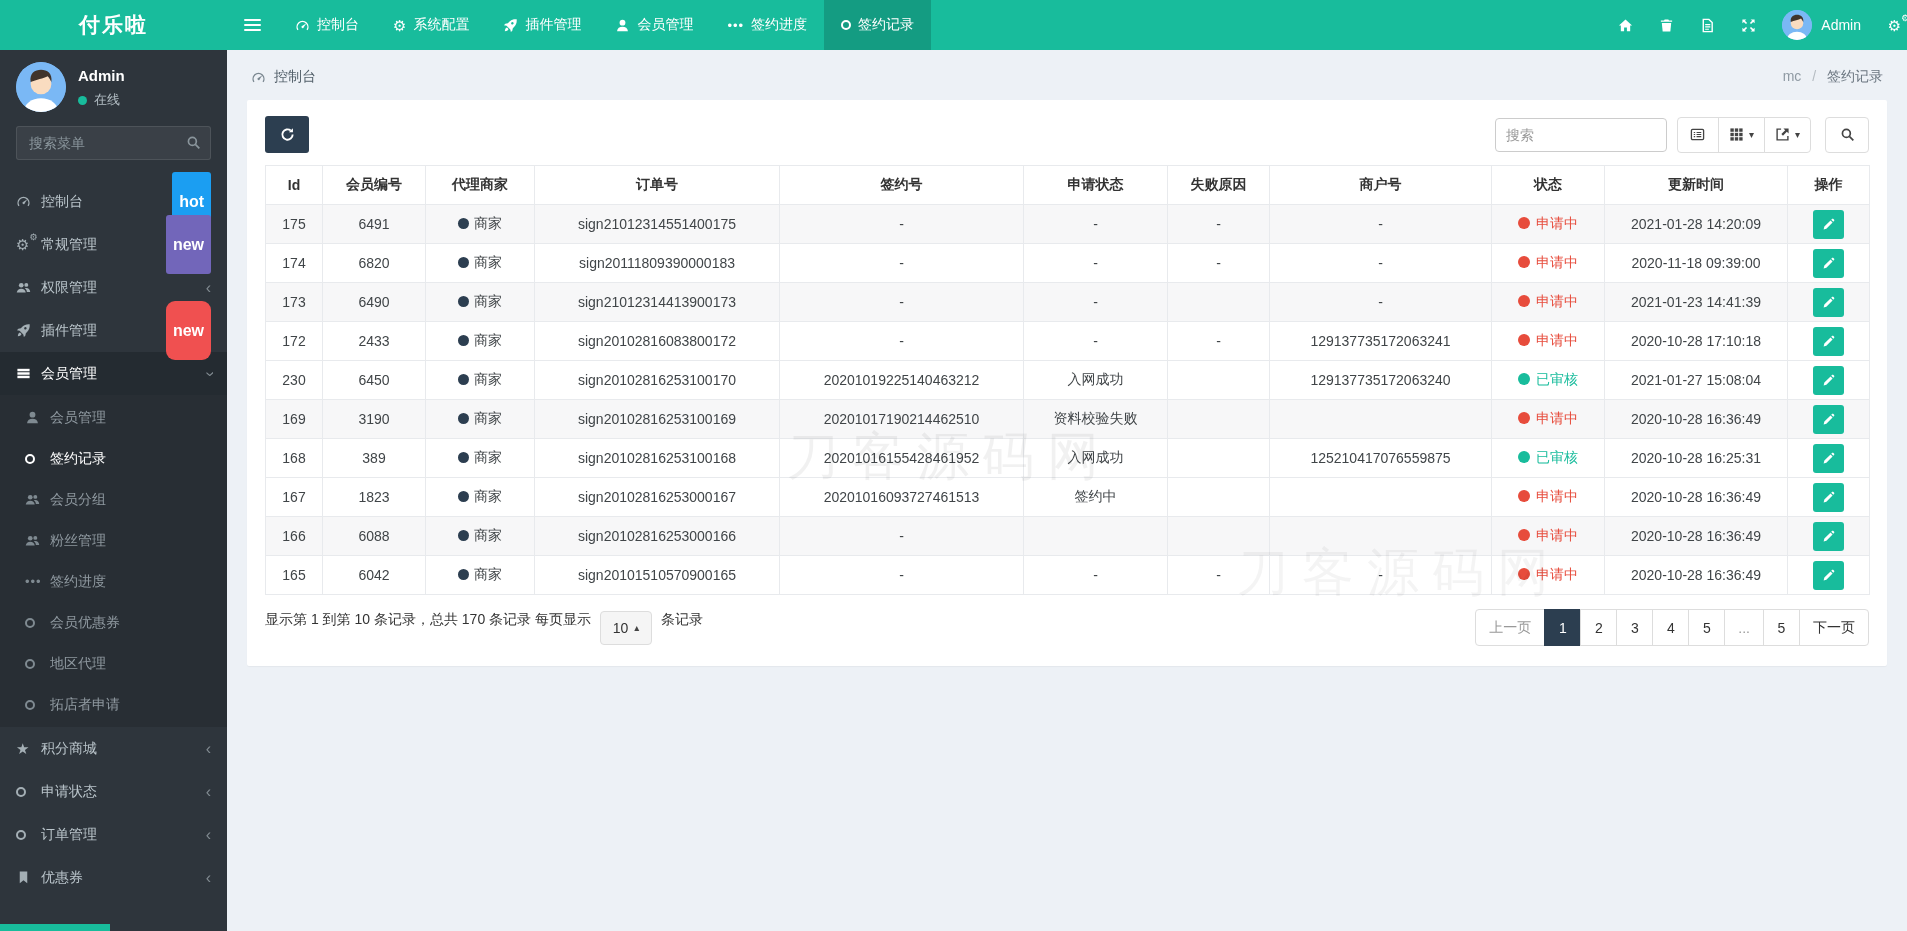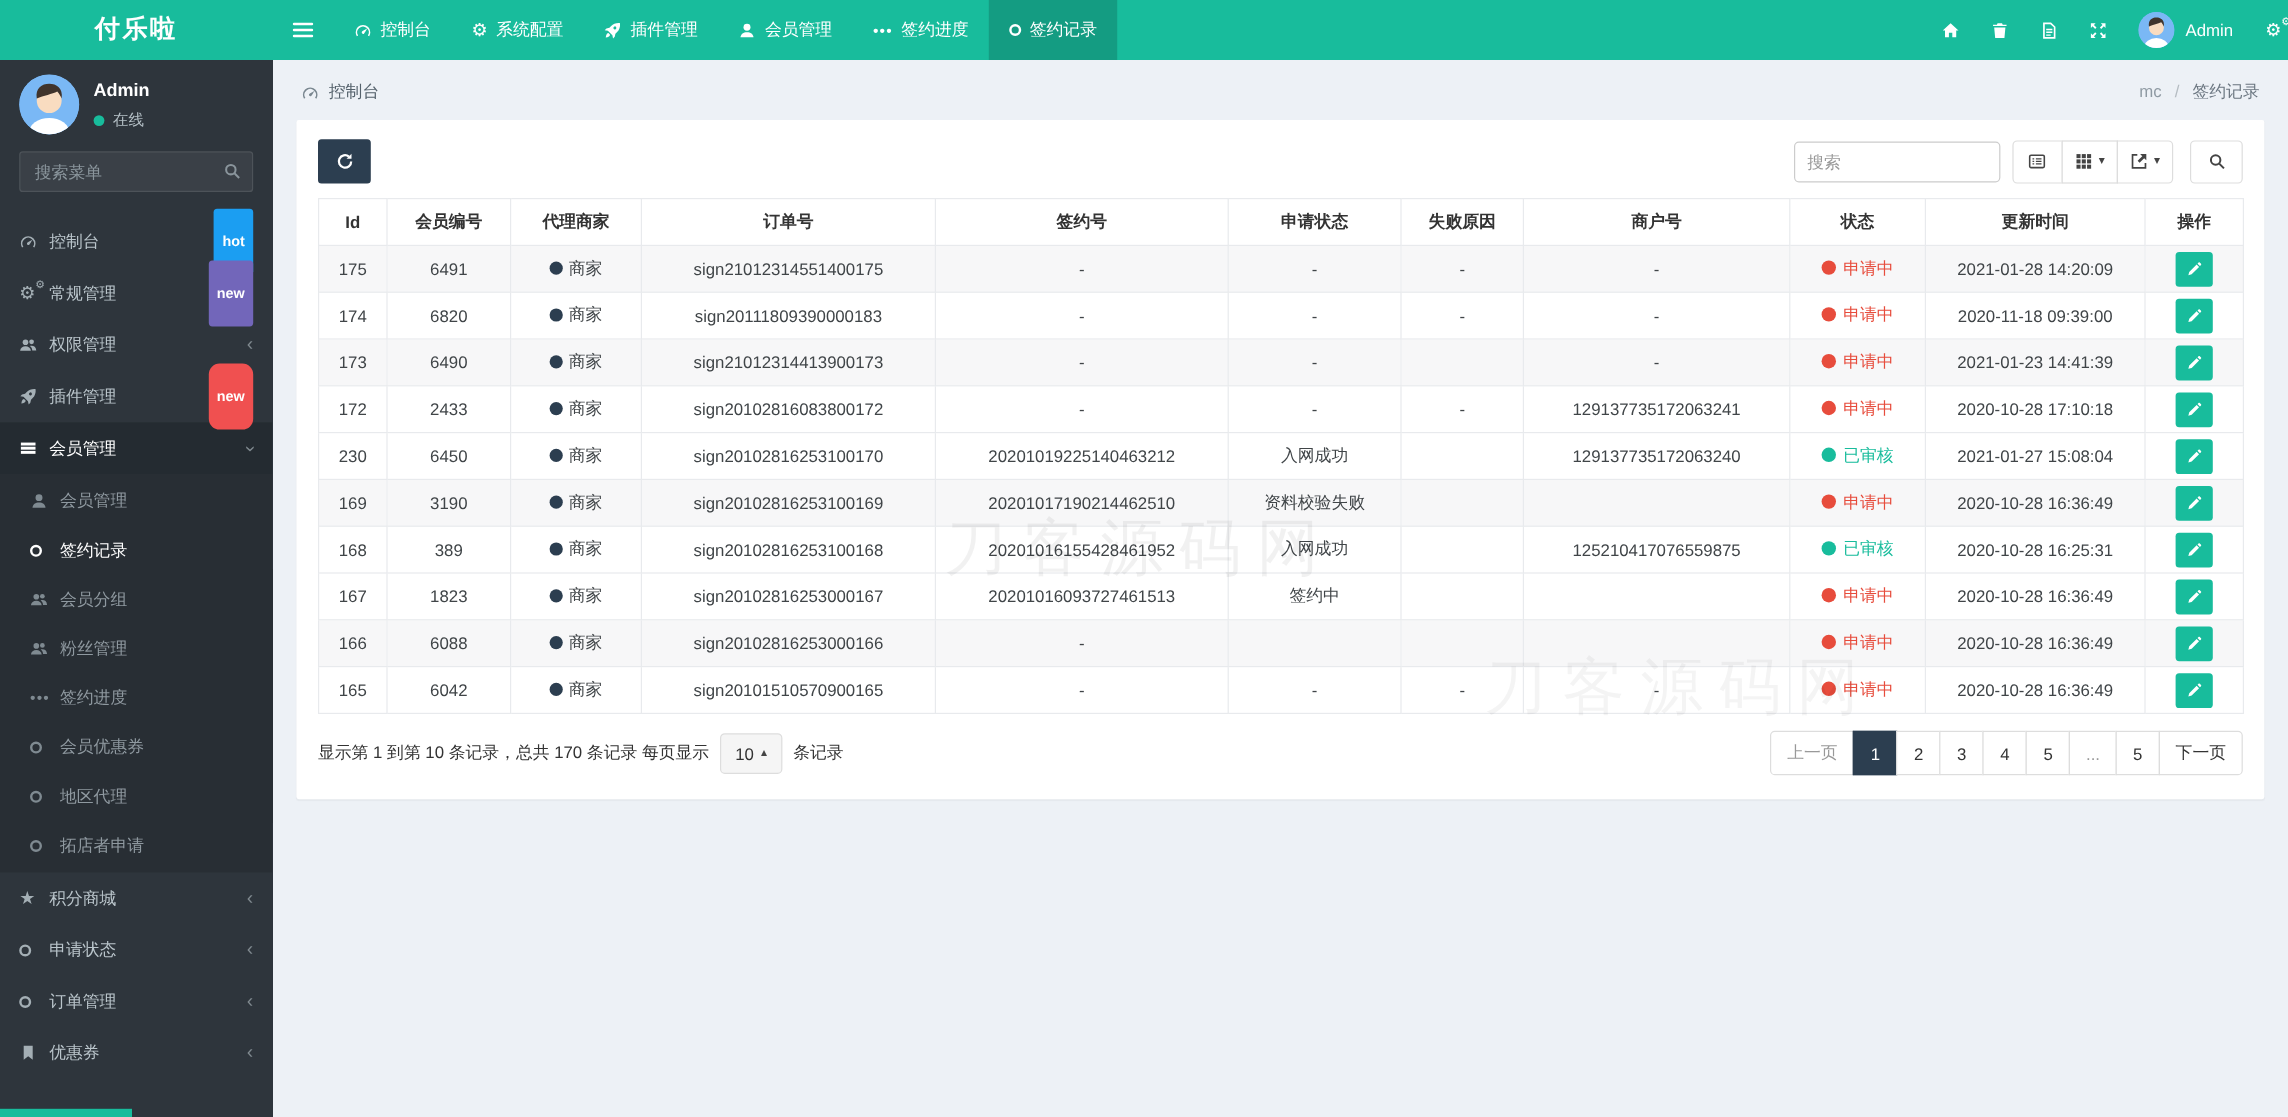--- a/index.html
+++ b/index.html
@@ -35,21 +35,21 @@
   .dot-online{width:9px;height:9px;background:#18bc9c}
   .side-search{margin:4px 16px 20px;position:relative}
   .side-search input{width:100%;height:34px;background:rgba(255,255,255,.06);border:1px solid rgba(255,255,255,.10);border-radius:3px;color:#cfd8dc;padding:0 32px 0 12px;font-size:14px;outline:none;font-family:inherit}
   .side-search input::placeholder{color:#8a959c}
   .side-search .icon{position:absolute;right:10px;top:9px;color:#8a959c}
   .side-menu{list-style:none}
   .side-item{height:43px;display:flex;align-items:center;padding:0 16px;color:#bac5cb;font-size:14px;cursor:pointer}
   .side-item .icon{width:25px;justify-content:flex-start;color:#a4afb5}
   .side-item.parent-open{background:#242b31;color:#fff}
   .side-item.parent-open .icon{color:#fff}
-  .badge{margin-left:auto;color:#fff;font-size:12px;font-weight:bold;padding:20px 7px;border-radius:3px;line-height:1.2}
+  .badge{margin-left:auto;color:#fff;font-size:16px;font-weight:bold;padding:20px 7px;border-radius:3px;line-height:1.2}
   .badge-blue{background:#1b9ef2}
   .badge-purple{background:#7266ba}
   .badge-red{background:#f05050;border-radius:9px}
   .chev{margin-left:auto;color:#808a90;font-size:16px;line-height:1}
   .chev.down{transform:rotate(-90deg)}
   .side-sub{list-style:none;background:rgba(0,0,0,.13);padding:2px 0}
   .side-sub .side-item{height:41px;padding-left:25px;color:#8f99a0}
   .side-sub .side-item .icon{color:#7f8a91}
   .side-sub .side-item.active{color:#fff}
   .side-sub .side-item.active .icon{color:#fff}
@@ -81,21 +81,21 @@
   table{width:100%;border-collapse:collapse;table-layout:fixed}
   th,td{border:1px solid #e8eaed;height:39px;text-align:center;padding:0 6px;font-size:14px;overflow:hidden;white-space:nowrap;color:#404548}
   th{font-weight:bold;color:#333;cursor:pointer}
   tr.striped td{background:#f7f7f8}
   .agent-dot{display:inline-block;width:11px;height:11px;border-radius:50%;background:#2c3e50;margin-right:5px;vertical-align:-1px}
   .status-dot{display:inline-block;width:12px;height:12px;border-radius:50%;margin-right:6px;vertical-align:-1px}
   .btn-edit{width:31px;height:29px;background:#18bc9c;border:none;border-radius:3px;color:#fff;display:inline-flex;align-items:center;justify-content:center;cursor:pointer}
   .btn-edit svg{width:13px;height:13px}
   
   .table-footer{display:flex;justify-content:space-between;align-items:center;margin-top:14px}
-  .footer-info{display:flex;align-items:center;gap:9px;color:#333}
+  .footer-info{display:flex;gap:9px;color:#333}
   .page-size-btn{height:34px;min-width:52px;border:1px solid #ddd;background:#f5f5f5;border-radius:4px;display:inline-flex;align-items:center;justify-content:center;gap:6px;color:#333;cursor:pointer;padding:0 10px}
   .pagination{display:flex;list-style:none}
   .page-item{min-width:37px;height:37px;padding:0 13px;border:1px solid #ddd;background:#fff;display:flex;align-items:center;justify-content:center;margin-left:-1px;color:#333;font-size:14px;cursor:pointer}
   .page-item:first-child{border-radius:4px 0 0 4px;margin-left:0}
   .page-item:last-child{border-radius:0 4px 4px 0}
   .page-item.active{background:#2c3e50;border-color:#2c3e50;color:#fff}
   .page-item.muted{color:#999}
   
   .watermark{position:absolute;color:rgba(0,0,0,.055);font-size:52px;font-weight:normal;letter-spacing:13px;pointer-events:none;white-space:nowrap;z-index:5}
 </style>

